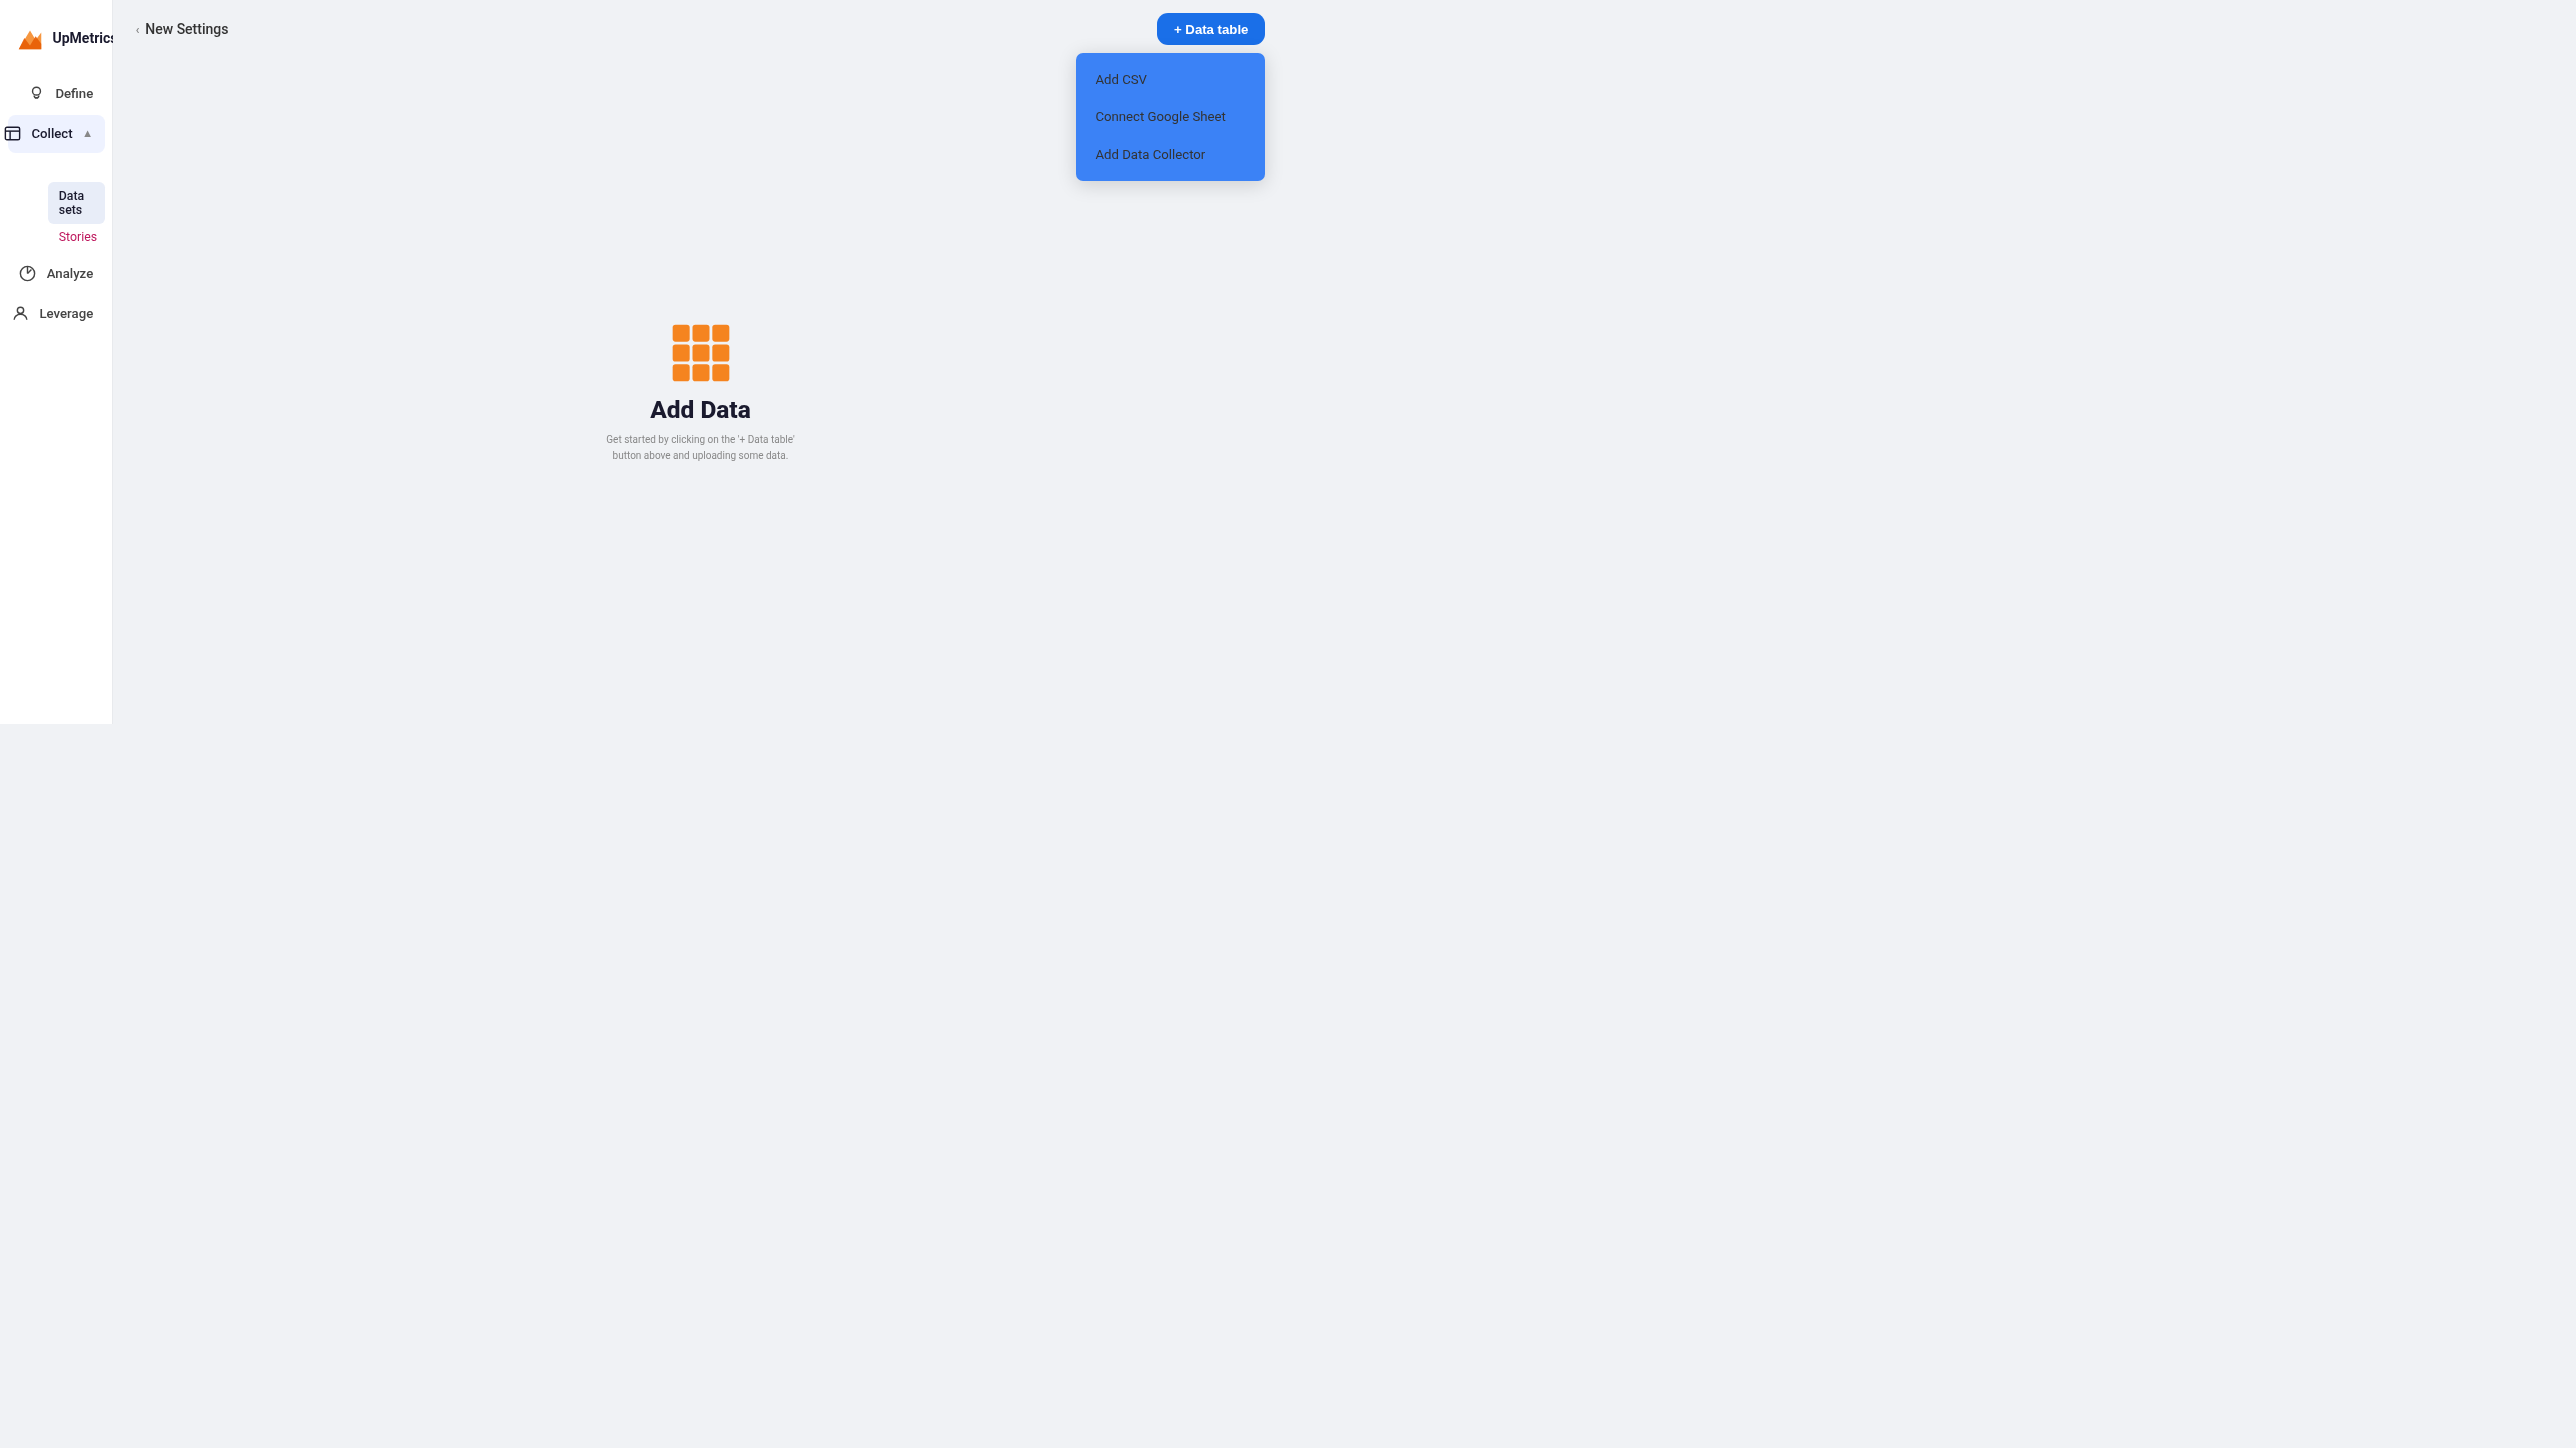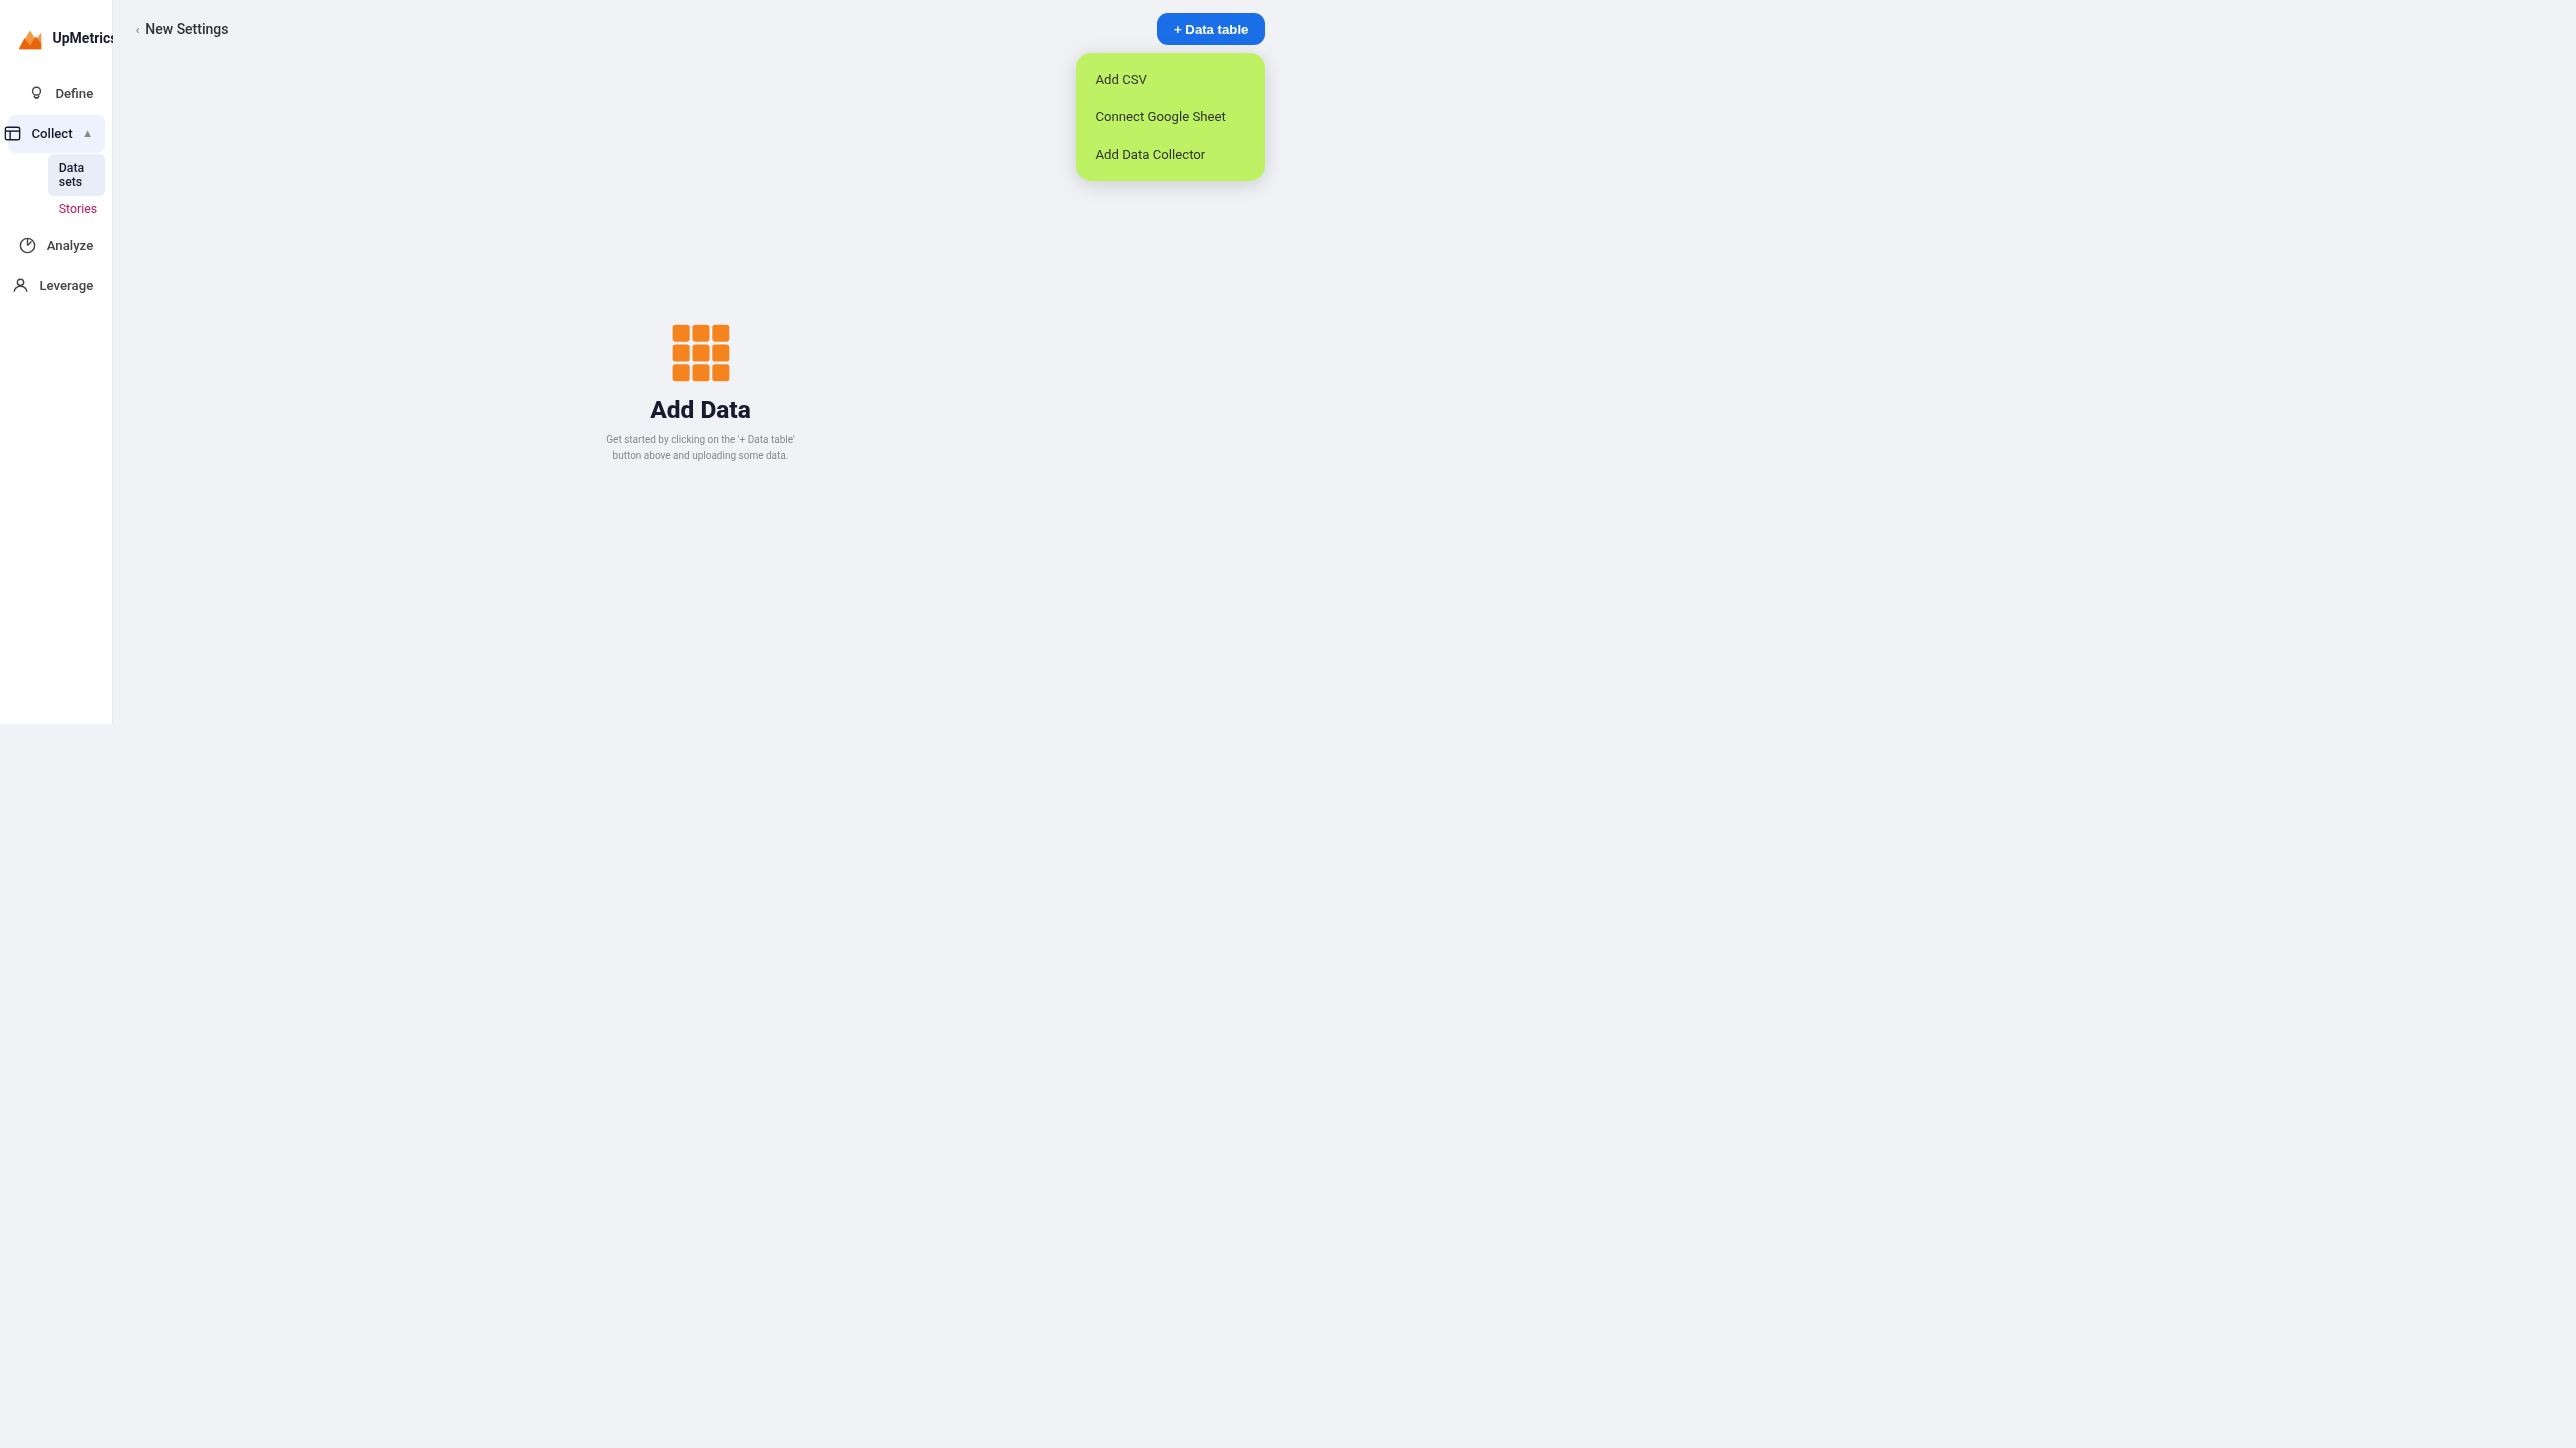--- a/index.html
+++ b/index.html
@@ -79,20 +79,21 @@
       width: 19px;
       height: 19px;
       flex-shrink: 0;
     }
 
     .nav-subitems {
       display: flex;
       flex-direction: column;
       padding-left: 40px;
       margin-bottom: 3.8px;
+      margin-top: 28px;
     }
 
     .nav-subitem {
       padding: 6.6px 11.3px;
       font-size: 12.3px;
       color: #be185d;
       cursor: pointer;
       border-radius: 5.7px;
     }
 
@@ -156,22 +157,22 @@
       align-items: center;
       gap: 5.7px;
       position: relative;
     }
 
     
     .dropdown-menu {
       position: absolute;
       top: 53px;
       right: 22.6px;
-      background: #bef264;
-      border-radius: 15px;
+      background: #3b82f6;
+      border-radius: 7px;
       box-shadow: 0 3.8px 19px rgba(0,0,0,0.15);
       z-index: 100;
       min-width: 189px;
       padding: 7.5px 0;
     }
 
     .dropdown-item {
       padding: 11.3px 19px;
       font-size: 13.2px;
       color: #333;

